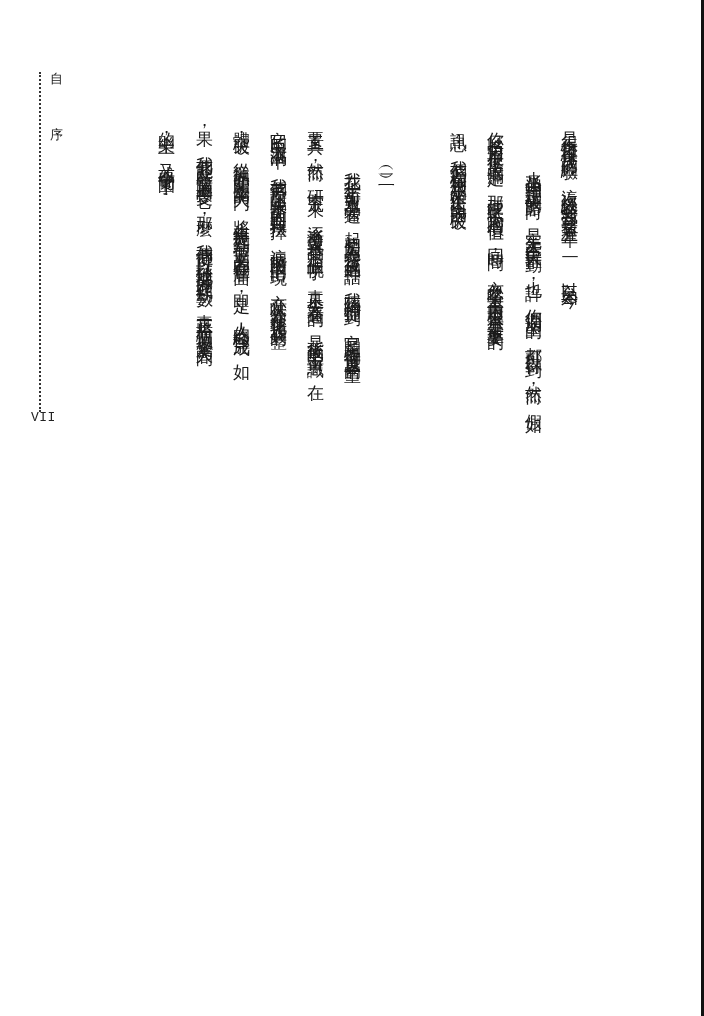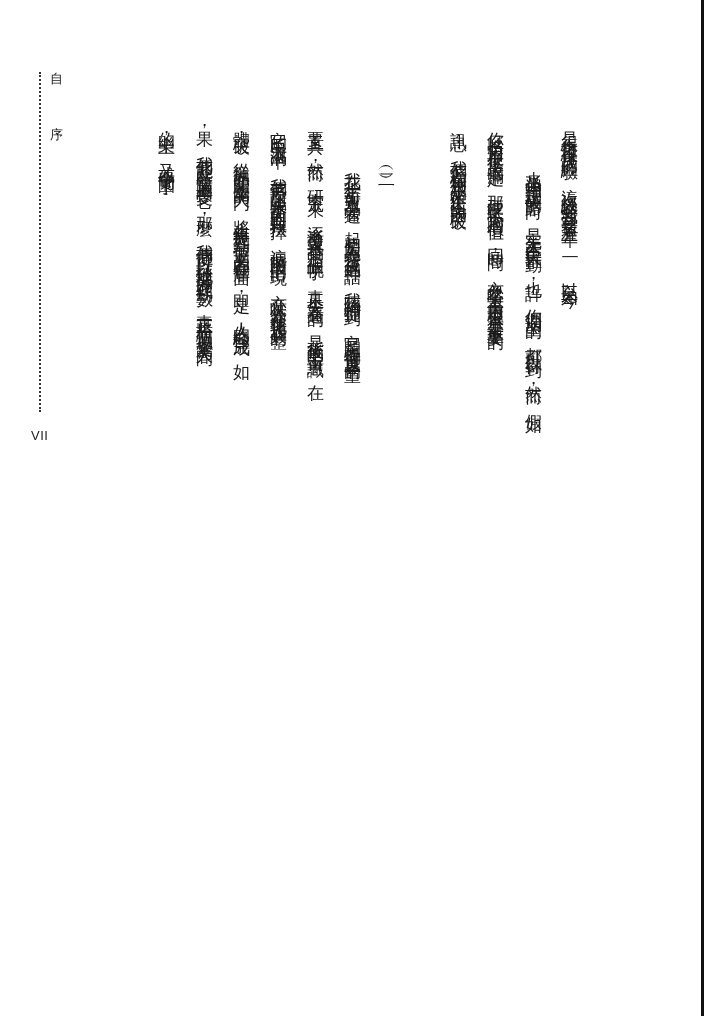--- a/index.html
+++ b/index.html
@@ -7,21 +7,21 @@
          font-family: "DejaVu Serif", "Liberation Serif", serif; color: #1a1a1a; }
   .page { position: absolute; left: 0; top: 0; width: 704px; height: 1016px; background: #fff; }
   .edge-bar { position: absolute; right: 0; top: 0; width: 3px; height: 1016px; background: #111; }
   .dotted-rule { position: absolute; left: 39px; top: 72px; height: 340px; width: 0;
                  border-left: 2px dotted #333; }
   .running-head { position: absolute; left: 50px; top: 72px; width: 14px;
                   font-family: "DejaVu Sans", sans-serif; font-size: 13px; line-height: 14px; }
   .running-head span { display: block; }
   .rh-1 { margin-top: 0; }
   .rh-2 { margin-top: 42px; }
-  .folio { position: absolute; left: 31px; top: 428px; font-family: Liberation Sans, sans-serif;
+  .folio { position: absolute; left: 31px; top: 410px; font-family: Liberation Mono, monospace;
            font-size: 13px; color: #222; letter-spacing: 0.5px; }
   .col { position: absolute; writing-mode: vertical-rl; text-orientation: upright;
          font-size: 17px; line-height: 20px; letter-spacing: 3.6px; white-space: nowrap; }
   .heading2 { position: absolute; writing-mode: vertical-rl; font-size: 17px; letter-spacing: 1px; }
 </style>
 </head>
 <body>
 
 <div class="page">
   <div class="edge-bar"></div>

